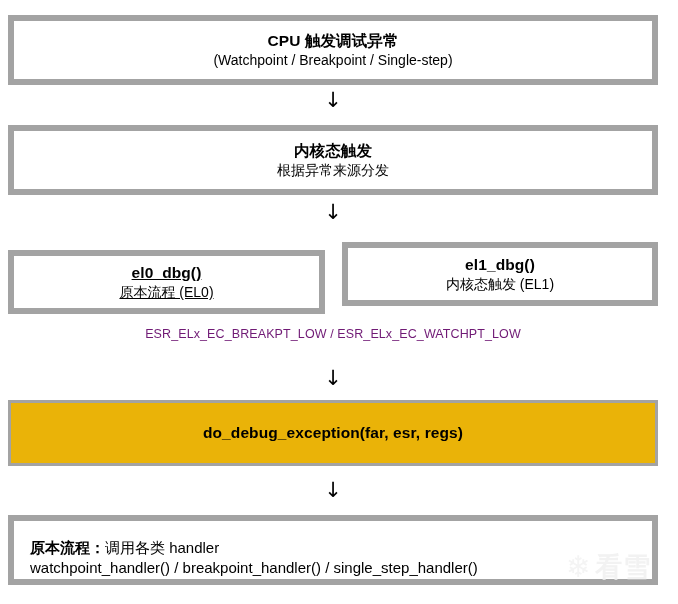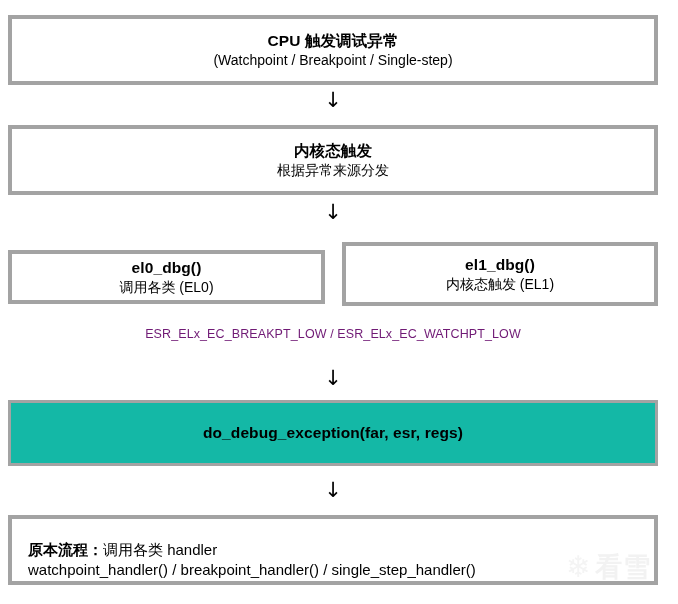--- a/index.html
+++ b/index.html
@@ -20,21 +20,21 @@
     position: absolute;
     left: 0;
     top: 0;
     width: 678px;
     height: 604px;
   }
 
   .node {
     position: absolute;
     box-sizing: border-box;
-    border: 4px solid #a3a3a3;
+    border: 6px solid #a3a3a3;
     background: #ffffff;
     display: flex;
     flex-direction: column;
     align-items: center;
     justify-content: center;
     line-height: 1.38;
   }
 
   .node .title {
     font-weight: bold;
@@ -42,24 +42,24 @@
     letter-spacing: 0.1px;
   }
   .node .sub {
     font-weight: normal;
     font-size: 14px;
   }
 
   
   #node-cpu       { left: 8px;   top: 15px;  width: 650px; height: 70px; }
   #node-vector    { left: 8px;   top: 125px; width: 650px; height: 70px; }
-  #node-el0       { left: 8px;   top: 250px; width: 317px; height: 54px; }
+  #node-el0       { left: 8px;   top: 250px; width: 317px; height: 64px; text-decoration: underline; }
   #node-el1       { left: 342px; top: 242px; width: 316px; height: 64px; }
   #node-dde       { left: 8px;   top: 400px; width: 650px; height: 66px;
-                    border-width: 3px; background: #14b8a6; }
+                    border-width: 3px; background: #eab308; }
   #node-orig      { left: 8px;   top: 515px; width: 650px; height: 70px;
                     align-items: flex-start; justify-content: flex-end;
                     padding-left: 16px; }
 
   #node-orig .line {
     font-size: 15px;
     text-align: left;
     width: 100%;
   }
   #node-orig .line b { font-weight: bold; }
@@ -133,21 +133,21 @@
 
   <div class="node" id="node-vector">
     <div class="title">内核态触发</div>
     <div class="sub">根据异常来源分发</div>
   </div>
 
   <div class="arrow" id="arrow-2">↓</div>
 
   <div class="node" id="node-el0">
     <div class="title">el0_dbg()</div>
-    <div class="sub">调用各类 (EL0)</div>
+    <div class="sub">原本流程 (EL0)</div>
   </div>
 
   <div class="node" id="node-el1">
     <div class="title">el1_dbg()</div>
     <div class="sub">内核态触发 (EL1)</div>
   </div>
 
   <div id="esr-note">
     <div>ESR_ELx_EC_BREAKPT_LOW / ESR_ELx_EC_WATCHPT_LOW</div>
   </div>

